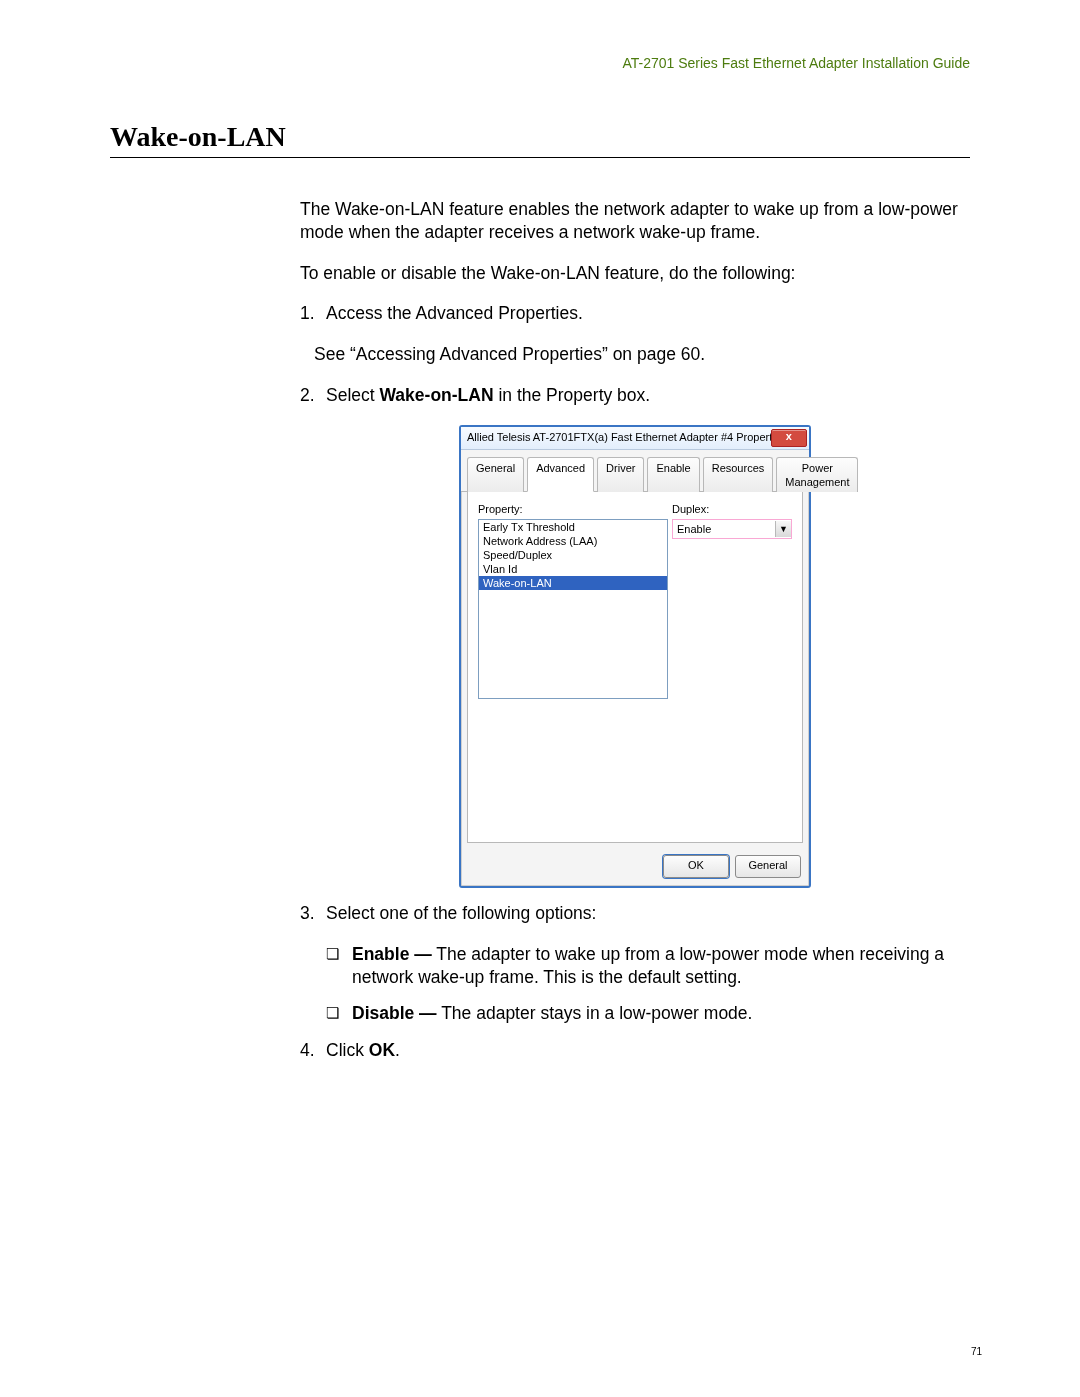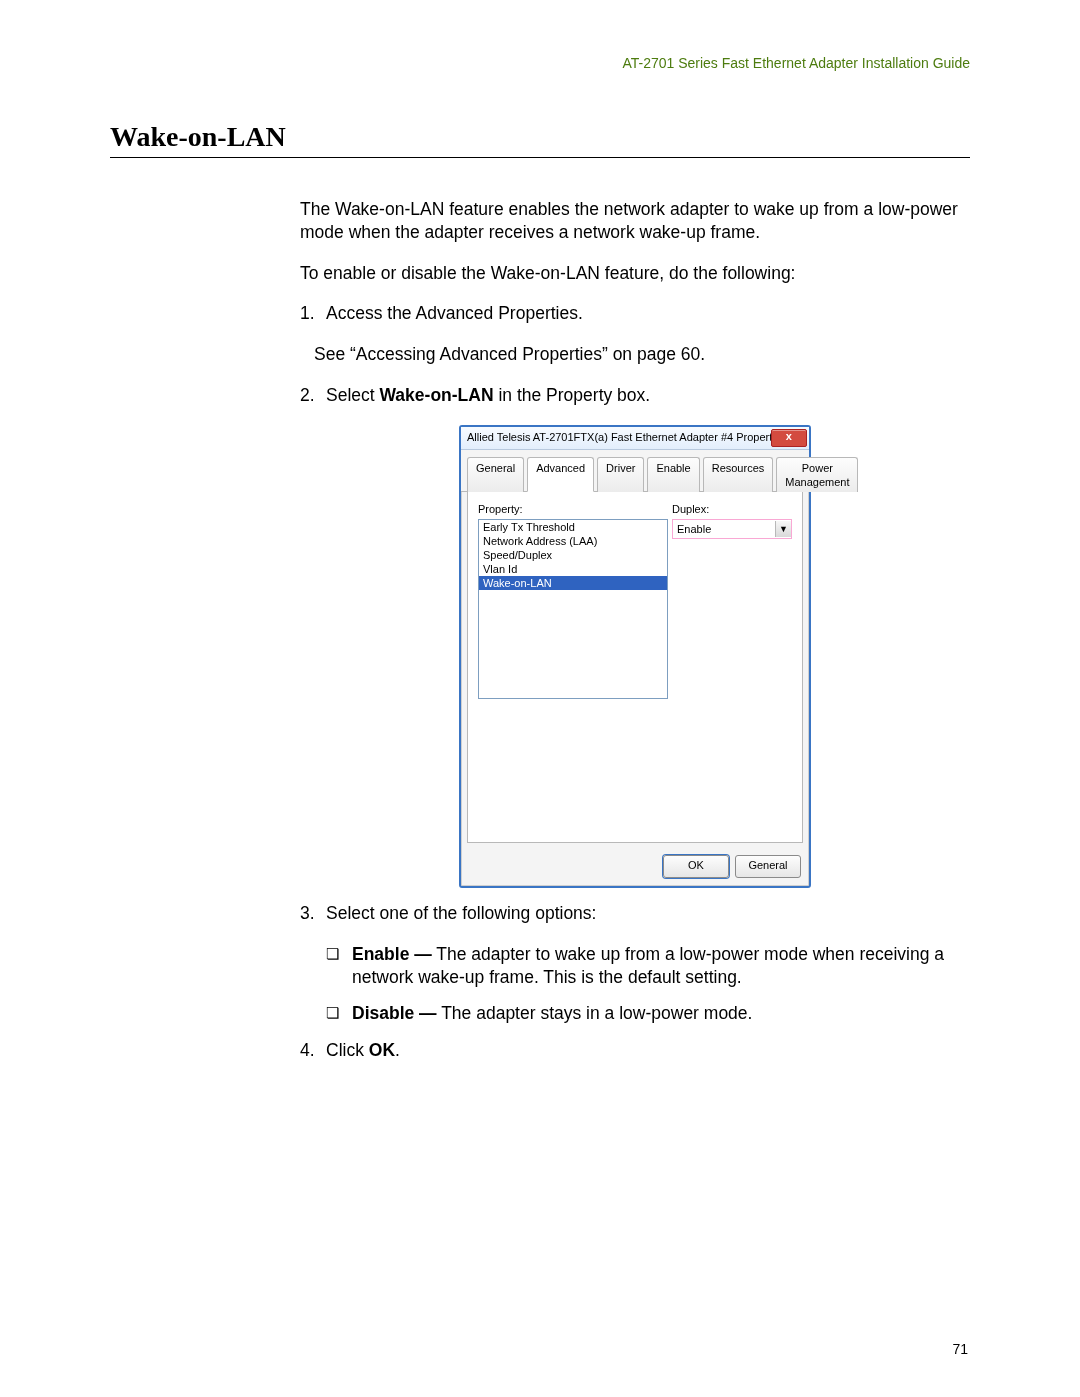--- a/index.html
+++ b/index.html
@@ -163,22 +163,22 @@
     box-shadow: 0 0 0 1px #3a75c4;
   }
   .figure-caption {
     text-align: center;
     font-size: 17.5px;
     margin-bottom: 24px;
   }
   .page-number {
     position: absolute;
     bottom: 40px;
-    right: 112px;
-    font-size: 14px;
+    right: 98px;
+    font-size: 10px;
   }
 </style>
 </head>
 <body>
 
 <div class="page">
   <div class="running-header">AT-2701 Series Fast Ethernet Adapter Installation Guide</div>
 
   <div class="section-title">Wake-on-LAN</div>
 

